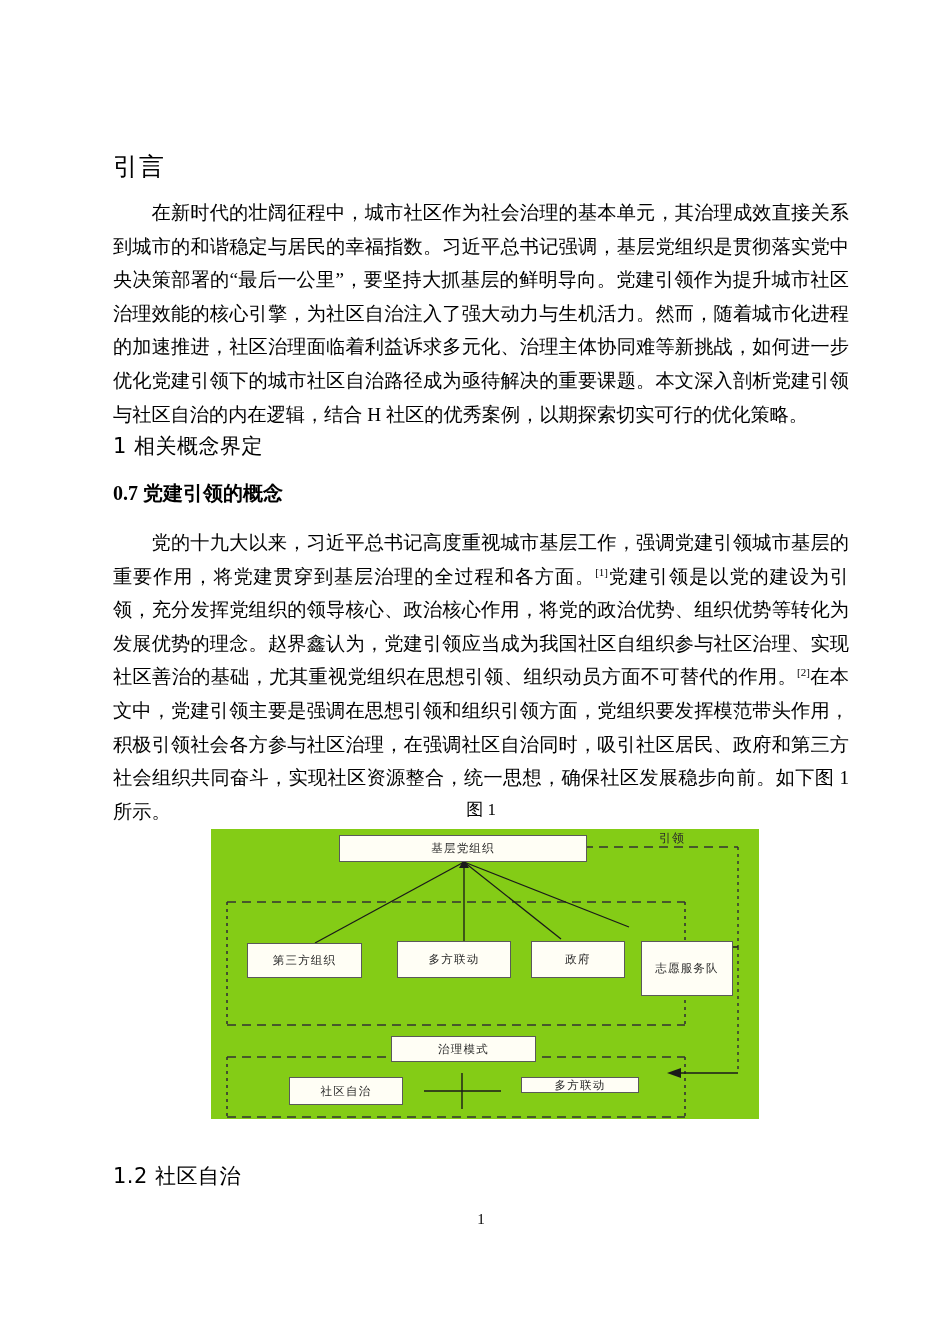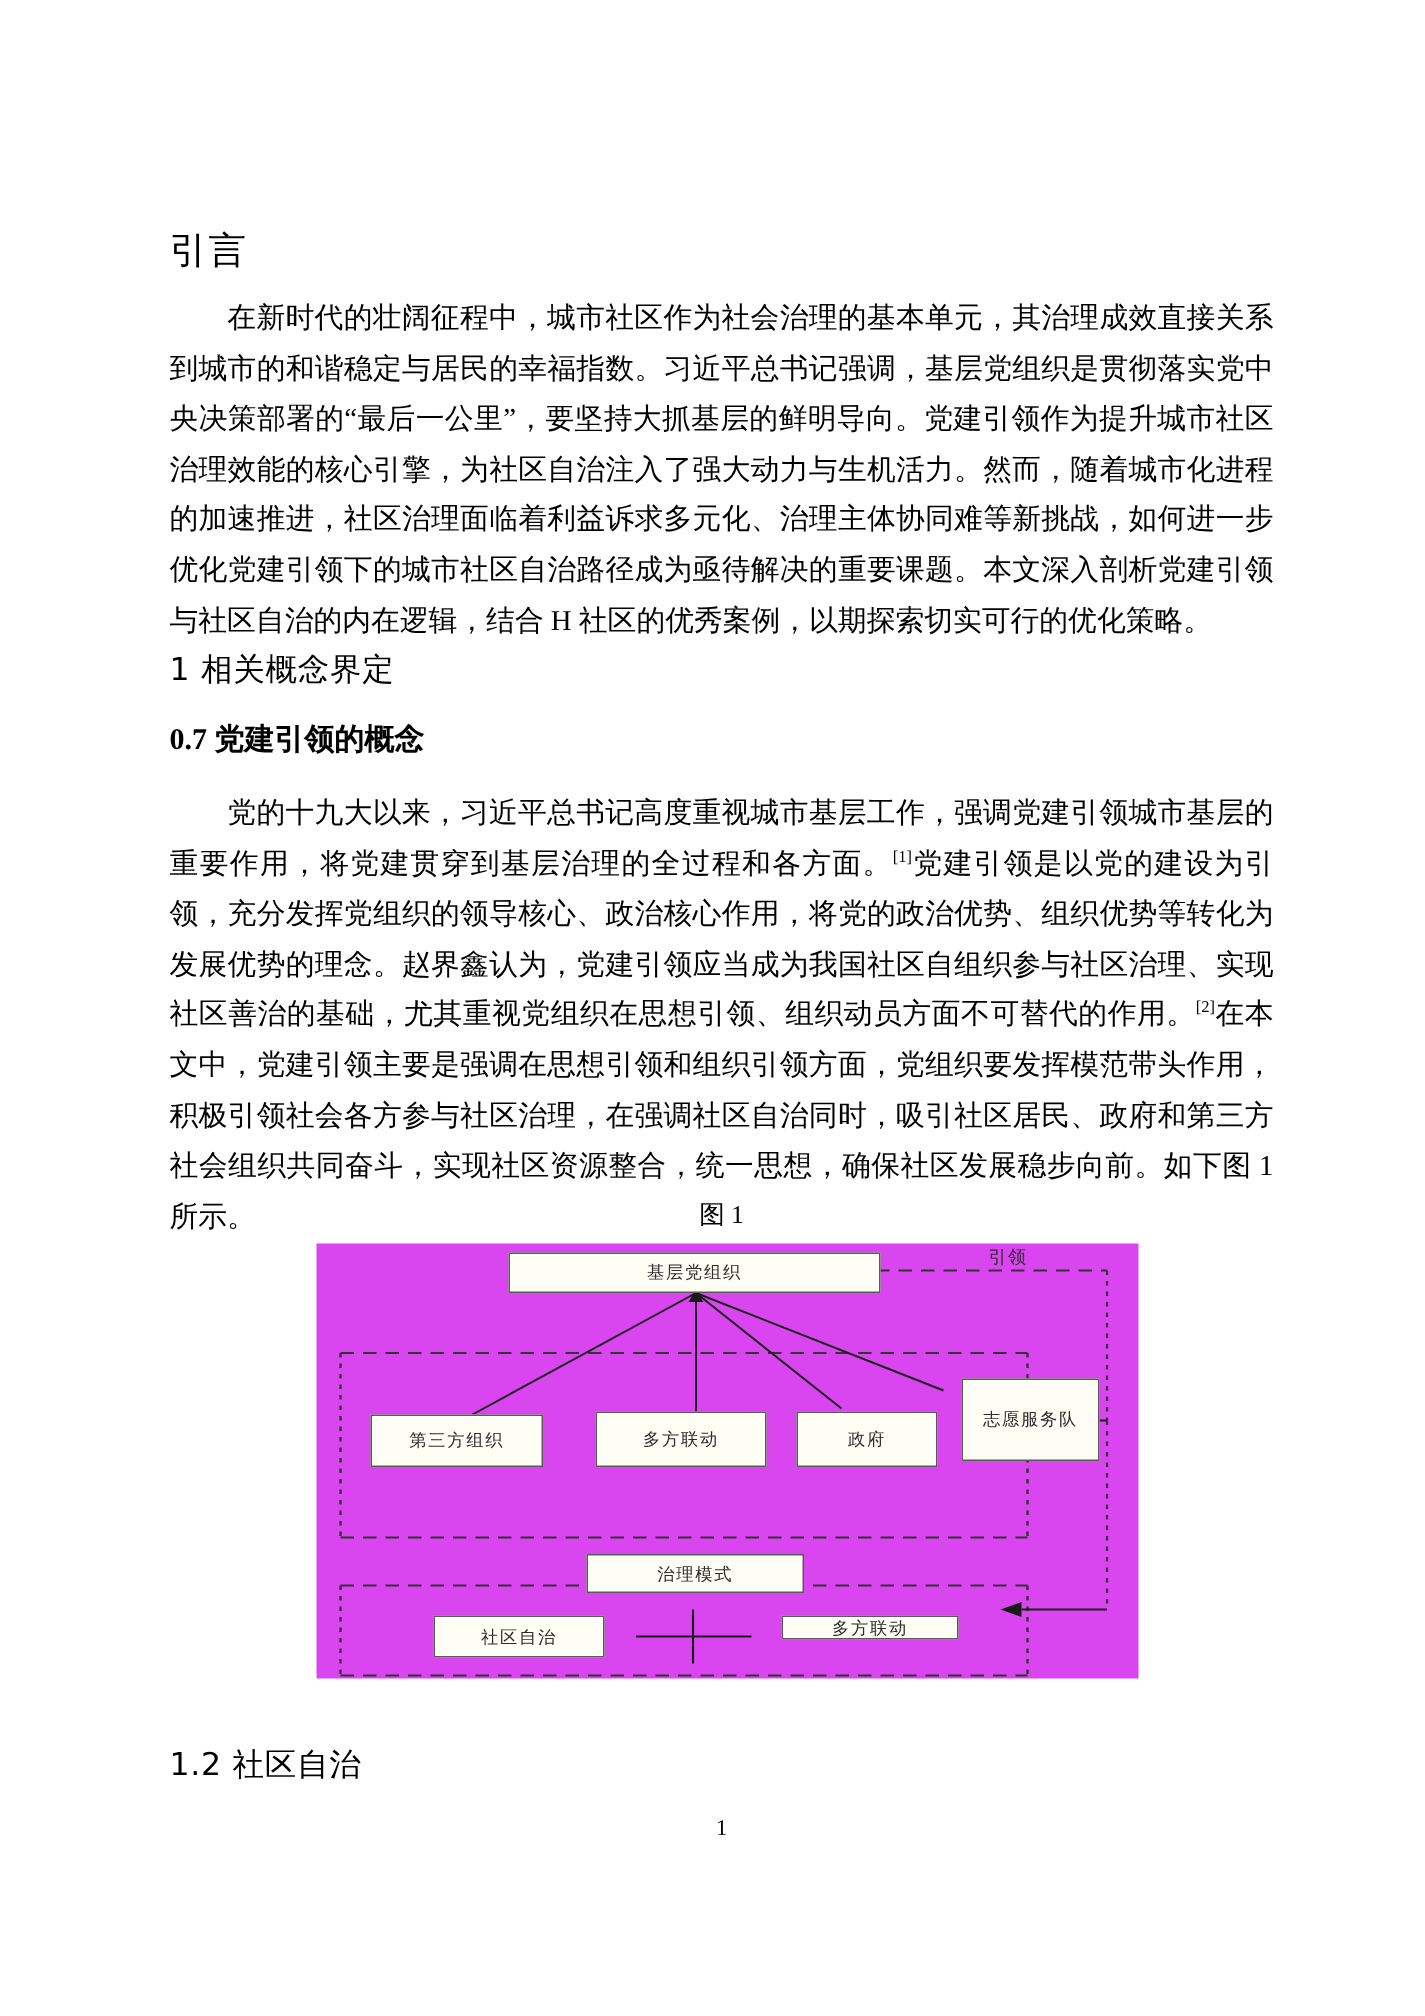--- a/index.html
+++ b/index.html
@@ -81,21 +81,21 @@
     left: 0;
     width: 736px;
     text-align: center;
     font-size: 17px;
     line-height: 1.3;
   }
 
   
   .diagram {
     position: absolute;
-    background: #d946ef;
+    background: #84cc16;
     border: 0;
   }
   .dgm-box {
     position: absolute;
     box-sizing: border-box;
     border: 1.3px solid #5a5a5a;
     background: #fffef5;
     display: flex;
     align-items: center;
     justify-content: center;
@@ -205,21 +205,21 @@
       </div>
 
       <div class="dgm-box" style="left:186px; top:112px; width:114px; height:37px;">
         <span>多方联动</span>
       </div>
 
       <div class="dgm-box" style="left:320px; top:112px; width:94px; height:37px;text-align:right;">
         <span>政府</span>
       </div>
 
-      <div class="dgm-box" style="left:430px; top:90px; width:92px; height:55px;">
+      <div class="dgm-box" style="left:430px; top:112px; width:92px; height:55px;">
         <span>志愿服务队</span>
       </div>
 
       <div class="dgm-box" style="left:180px; top:207px; width:145px; height:26px;">
         <span>治理模式</span>
       </div>
 
       <div class="dgm-box" style="left:78px; top:248px; width:114px; height:28px;">
         <span>社区自治</span>
       </div>

